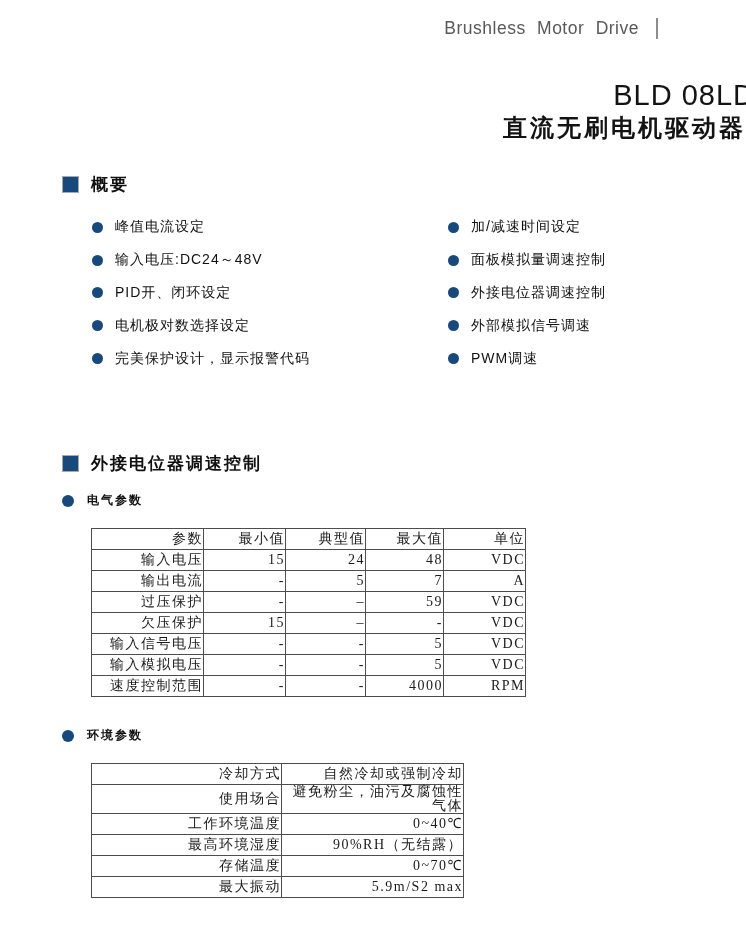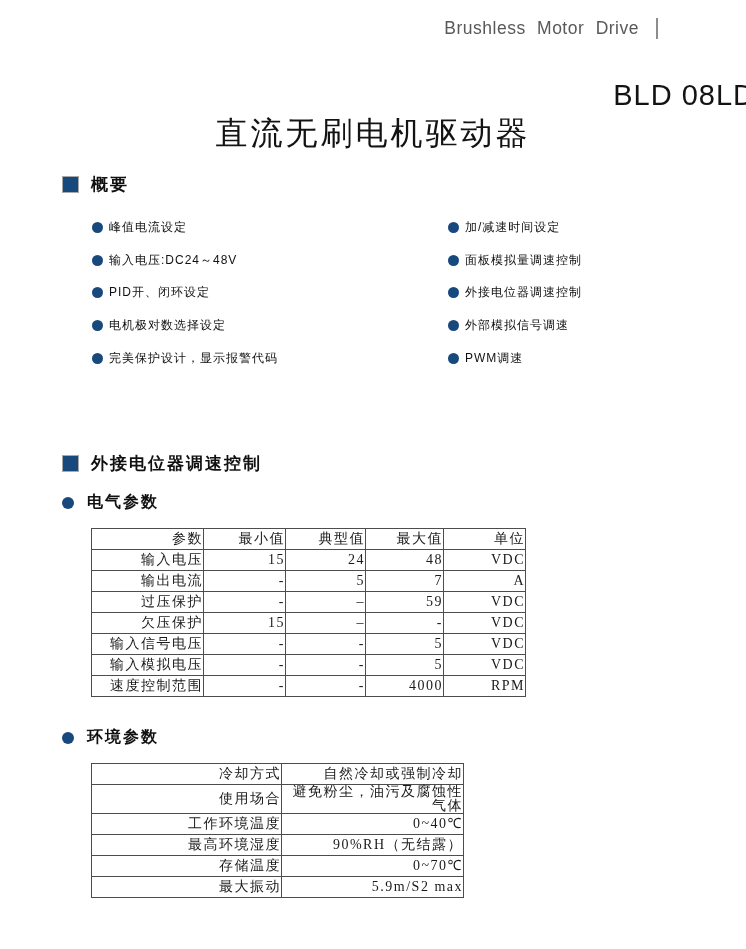--- a/index.html
+++ b/index.html
@@ -8,36 +8,36 @@
 
   
   .header{position:absolute;top:18px;left:0;right:0;display:flex;justify-content:flex-end;
           align-items:center;gap:17px;padding-right:88px;}
   .brand{color:#58595b;font-size:17.5px;letter-spacing:.5px;word-spacing:6px;}
   .hdr-bar{width:2px;height:21px;background:#8d8d8d;}
 
   
   .title{position:absolute;top:79px;left:9px;width:100%;text-align:right;
          font-family:Liberation Sans, sans-serif;font-size:29px;letter-spacing:1px;color:#131313;}
-  .subtitle{position:absolute;top:112px;left:0;width:100%;text-align:center;
-            font-size:32px;font-weight:normal;letter-spacing:3px;color:#131313;}
+  .subtitle{position:absolute;top:112px;left:0;width:100%;text-align:right;
+            font-size:24px;font-weight:bold;letter-spacing:3px;color:#131313;}
 
   
   .sec{position:absolute;left:62px;display:flex;align-items:center;gap:12px;font-weight:bold;}
   .sec .label{font-size:17px;letter-spacing:2px;}
   .sq{width:15px;height:15px;background:#17497c;border:1px solid #a9a9a9;box-sizing:content-box;}
   .sub{position:absolute;left:62px;display:flex;align-items:center;gap:13px;font-weight:bold;}
-  .sub .label{font-size:16px;letter-spacing:2px;}
+  .sub .label{font-size:12px;letter-spacing:2px;}
   .dot{width:12px;height:12px;border-radius:50%;background:#17497c;}
 
   
   .feat-col{position:absolute;top:211px;}
   .col-left{left:92px;}
   .col-right{left:448px;}
-  .feat{display:flex;align-items:center;gap:6px;height:32.8px;font-size:12px;
+  .feat{display:flex;align-items:center;gap:12px;height:32.8px;font-size:14px;
         letter-spacing:1px;color:#111;}
   .feat .dot{width:11px;height:11px;flex:0 0 11px;}
 
   
   table{border-collapse:collapse;table-layout:fixed;position:absolute;
         font-family:"Liberation Serif",serif;color:#1a1a1a;}
   th,td{border:1px solid #4d4d4d;text-align:right;vertical-align:middle;height:20px;
         padding:0;font-size:14px;font-weight:normal;letter-spacing:1.5px;line-height:1;}
   .tbl-elec{left:91px;top:528px;width:434px;}
   .tbl-env{left:91px;top:763px;width:372px;}

